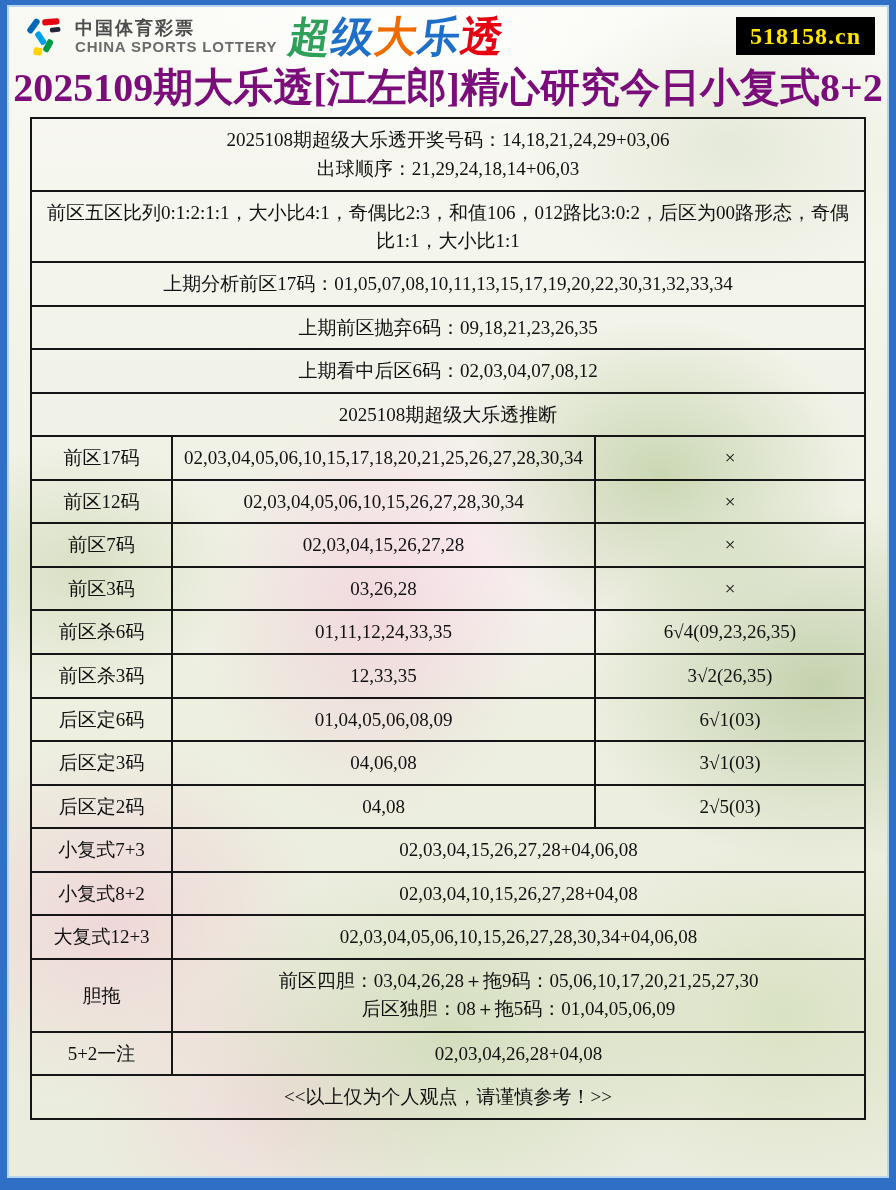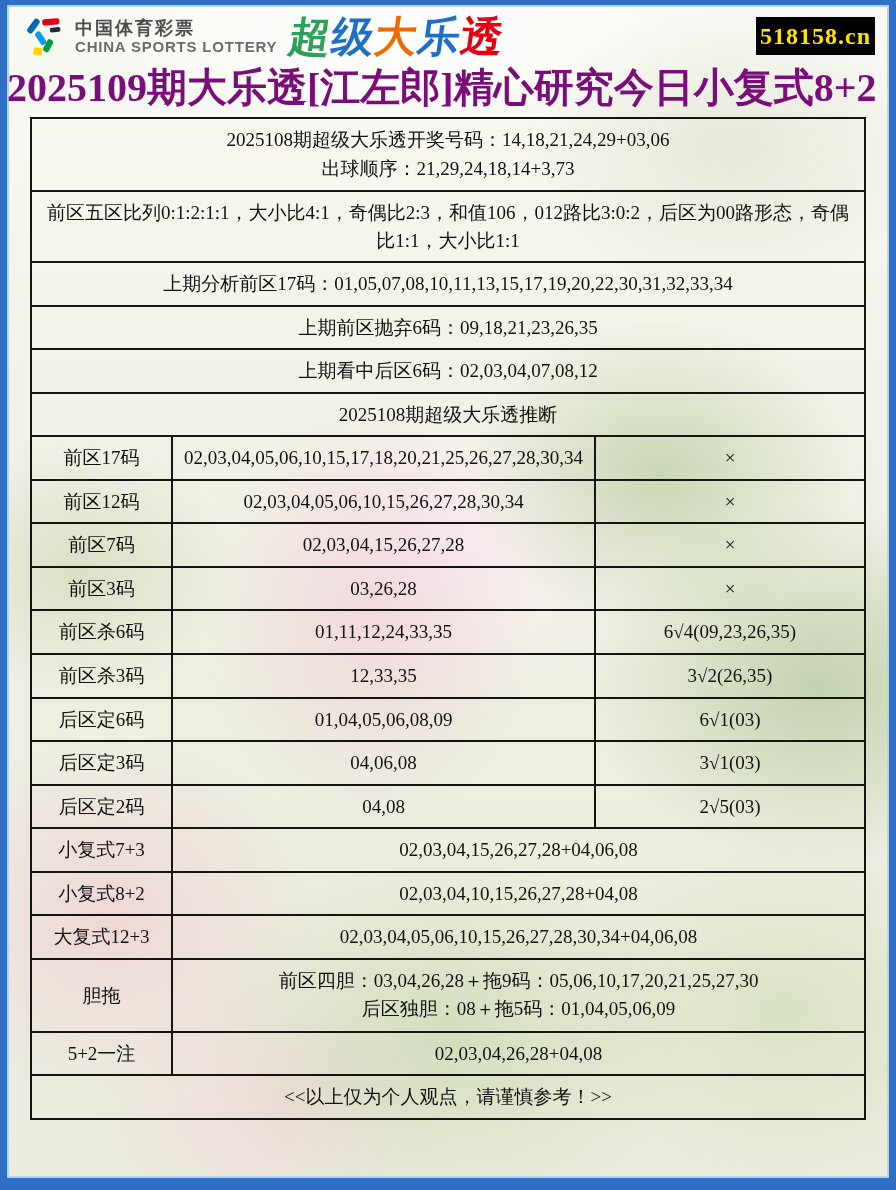--- a/index.html
+++ b/index.html
@@ -38,26 +38,27 @@
   .logo-text-cn { font-size: 18px; font-weight: bold; color: #4d4d4d; letter-spacing: 2px; line-height: 1.1;
                   font-family: "Liberation Sans", sans-serif; }
   .logo-text-en { font-size: 15px; color: #6b6b6b; letter-spacing: 0.8px; font-weight: bold;
                   font-family: "Liberation Sans", sans-serif; }
   .brand { margin-left: 6px; font-size: 42px; font-weight: bold; transform: skewX(-8deg);
            letter-spacing: 1px; line-height: 1; text-shadow: 1px 1px 0 rgba(255,255,255,0.65); white-space: nowrap; }
   .site-badge {
     position: absolute; top: 12px; right: 14px;
     background: #000000; color: #ffe400;
     font-size: 24px; font-weight: bold; letter-spacing: 1px;
-    padding: 6px 4px; line-height: 1.1;
+    padding: 6px 14px; line-height: 1.1;
     font-family: "Liberation Serif", serif;
   }
 
   
   .main-title {
+    text-align: center;
     font-size: 40px;
     font-weight: bold;
     color: #7b0d7b;
     line-height: 1.15;
     margin: 2px 0 6px 0;
     white-space: nowrap;
     letter-spacing: 0px;
   }
 
   
@@ -114,21 +115,21 @@
     <colgroup>
         <col class="c-play">
         <col class="c-nums">
         <col class="c-last">
       </colgroup>
 
     <tbody>
         <tr>
       <td colspan="3" class="info two-line">
         <div>2025108期超级大乐透开奖号码：14,18,21,24,29+03,06</div>
-        <div>出球顺序：21,29,24,18,14+3,73</div>
+        <div>出球顺序：21,29,24,18,14+06,03</div>
       </td>
     </tr>
     <tr>
       <td colspan="3" class="info left">前区五区比列0:1:2:1:1，大小比4:1，奇偶比2:3，和值106，012路比3:0:2，后区为00路形态，奇偶比1:1，大小比1:1</td>
     </tr>
     <tr>
       <td colspan="3" class="info">上期分析前区17码：01,05,07,08,10,11,13,15,17,19,20,22,30,31,32,33,34</td>
     </tr>
     <tr>
       <td colspan="3" class="info">上期前区抛弃6码：09,18,21,23,26,35</td>

